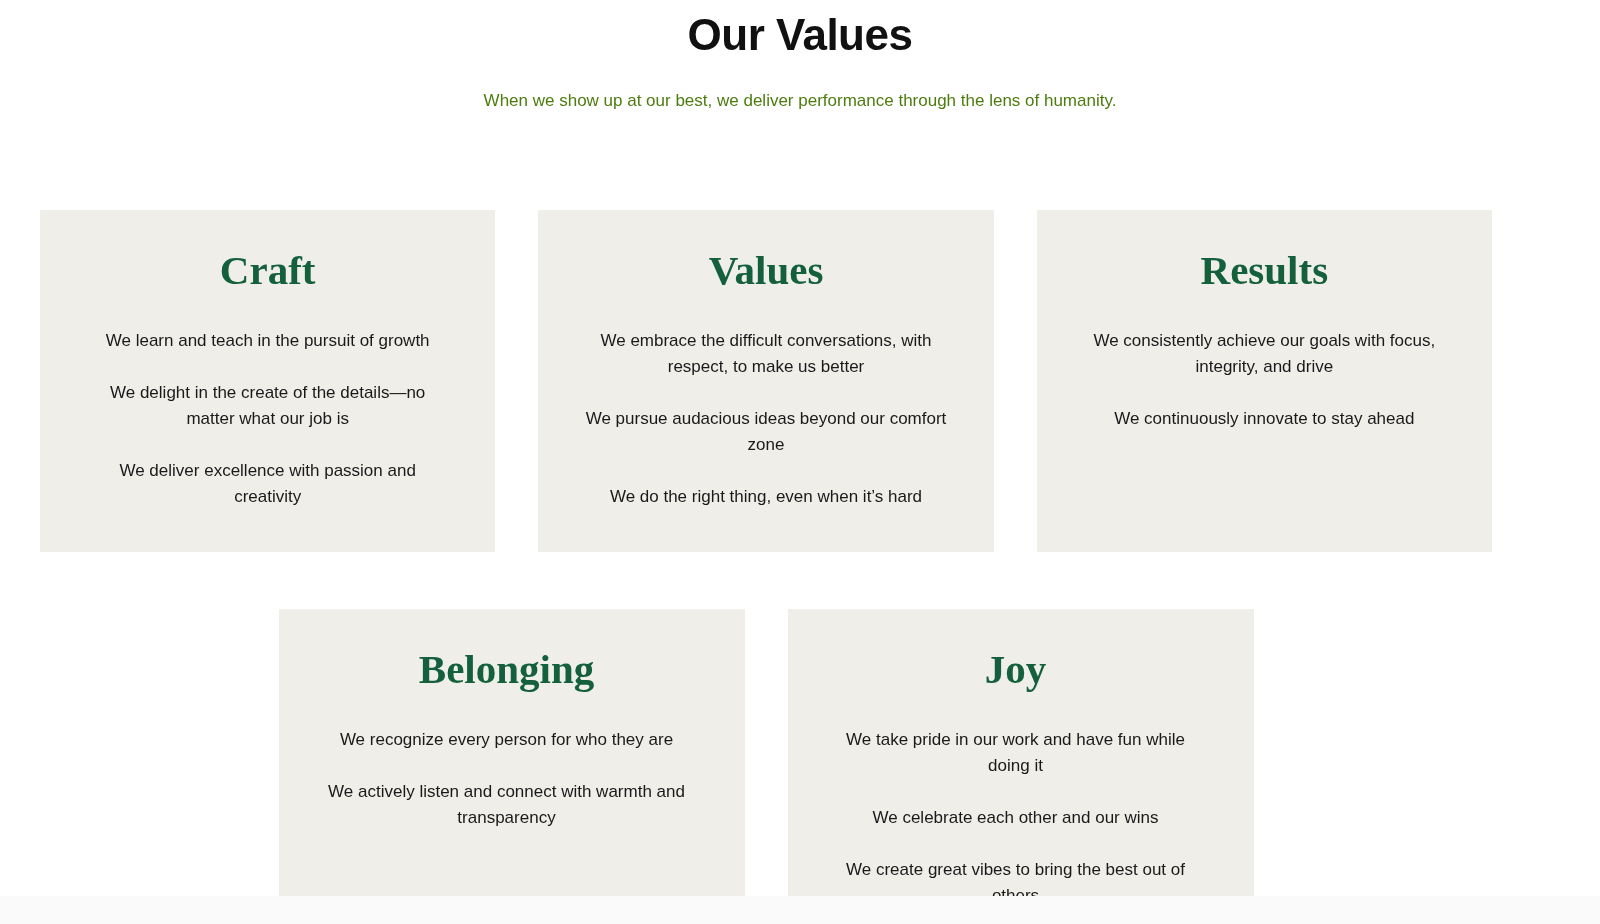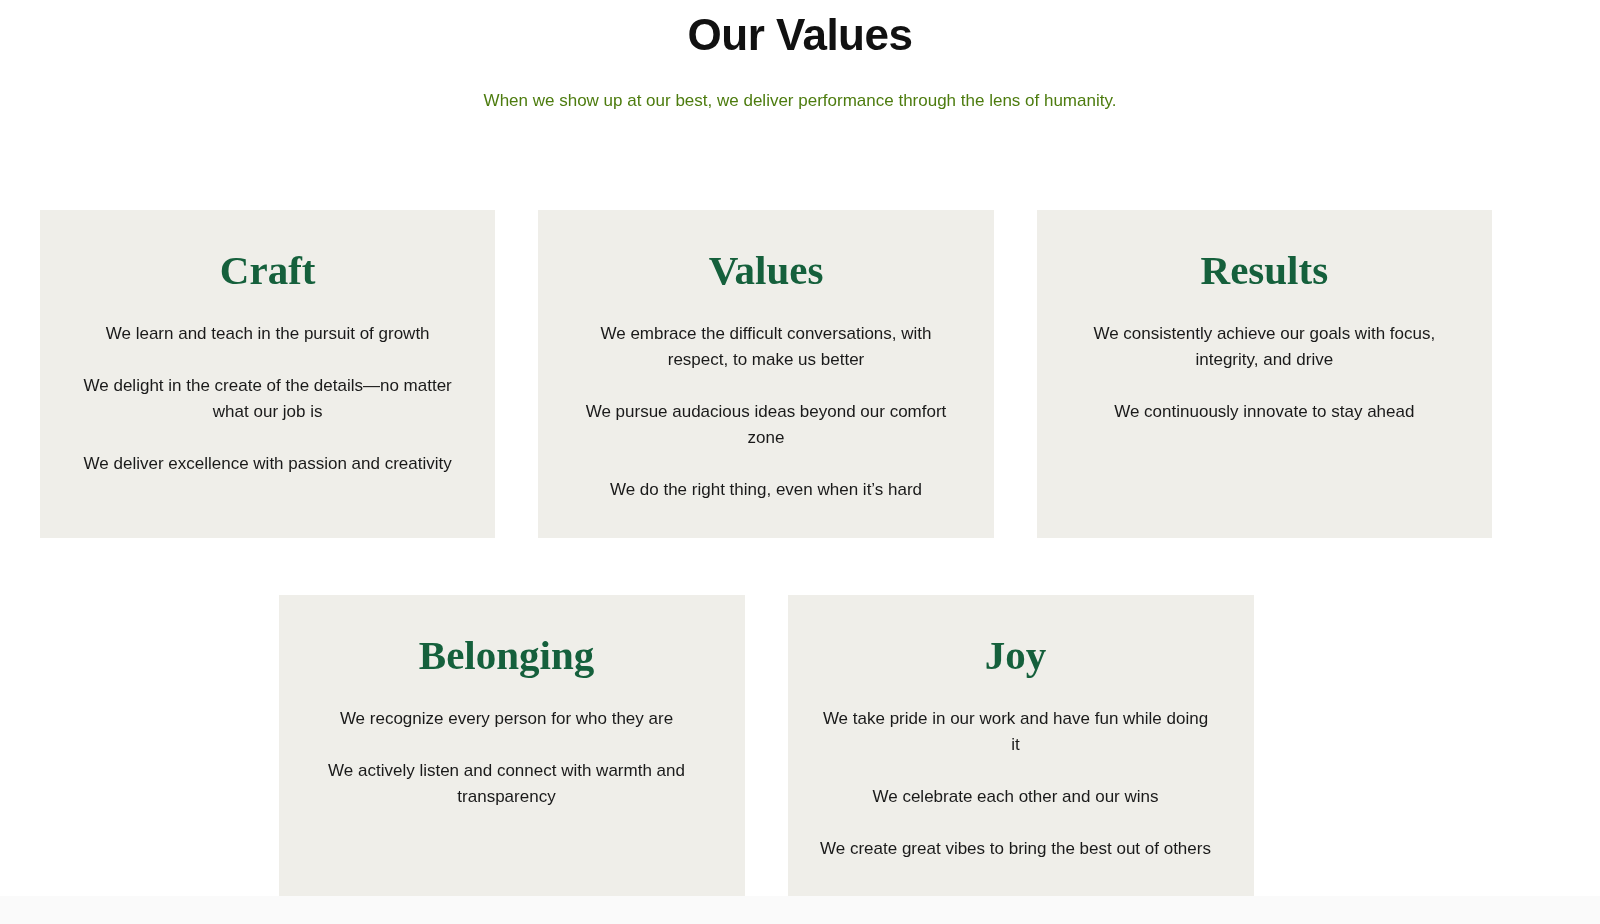--- a/index.html
+++ b/index.html
@@ -84,21 +84,21 @@
     padding-top: 14px;
     font-family: "Liberation Serif", serif;
     font-weight: bold;
     font-size: 41px;
     line-height: 48px;
     color: #15603c;
     text-align: center;
   }
 
   .value-points {
-    margin: 9px;
+    margin: 16px;
     padding: 0;
     list-style: none;
     padding-top: 18px;
   }
 
   .value-point {
     margin: 0;
     padding: 0 0 26px 0;
     font-family: "Liberation Sans", sans-serif;
     font-size: 17px;

